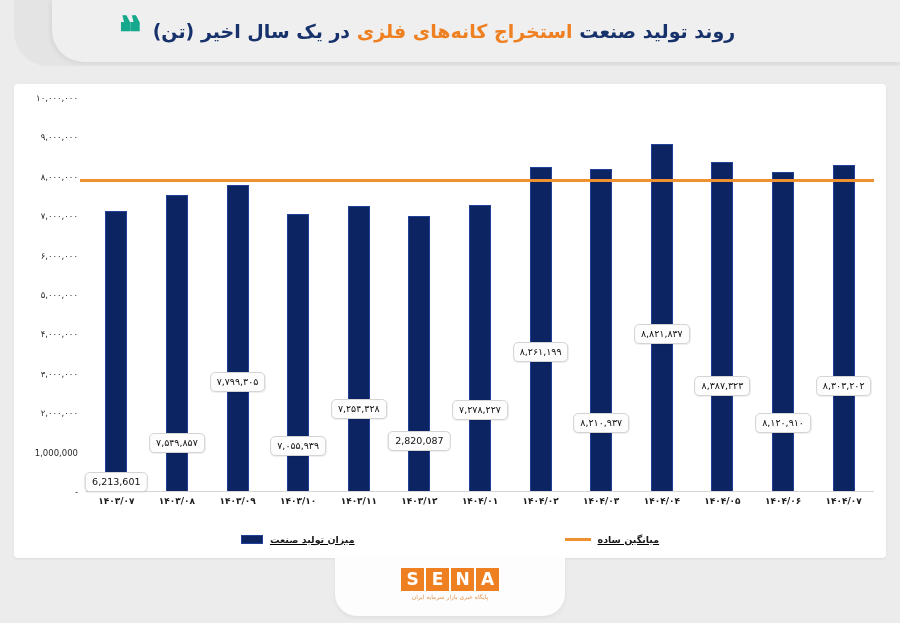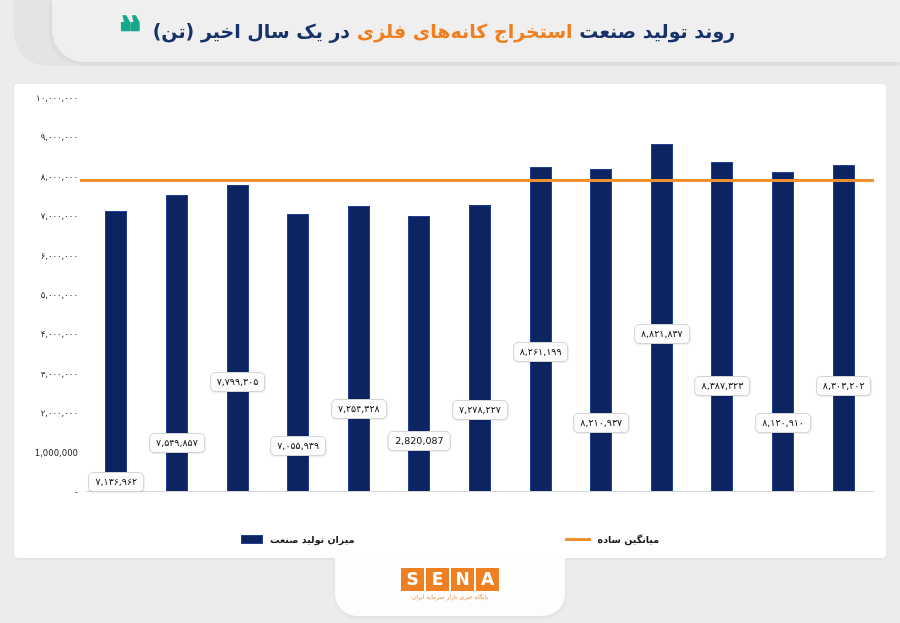--- a/index.html
+++ b/index.html
@@ -124,21 +124,21 @@
     transform:translateX(-50%);
     direction:ltr;
   }
 
   
   .legend{
     position:absolute;left:0;top:444px;width:872px;height:22px;
     display:flex;align-items:center;justify-content:center;gap:210px;
     direction:rtl;
   }
-  .legend-item{display:flex;align-items:center;gap:7px;direction:rtl;}
+  .legend-item{display:flex;align-items:center;gap:7px;direction:rtl;text-decoration:underline;}
   .legend-item span.lg-text{font-size:9.5px;font-weight:bold;color:#1a1a1a;}
   .sw-bar{width:22px;height:9px;background:#0d2463;border:1px solid #20409a;box-sizing:border-box;}
   .sw-line{width:26px;height:3px;background:#f0912f;}
 
   
   .footer{
     position:absolute;left:0;top:558px;width:900px;height:65px;
   }
   .footer-plate{
     position:absolute;left:335px;top:0;width:230px;height:58px;
@@ -210,35 +210,50 @@
           <div class="bar" style="left: 564.846px; height: 347.58px; background: rgb(13, 36, 99);"></div>
           <div class="bar" style="left: 625.462px; height: 330.461px; background: rgb(13, 36, 99);"></div>
           <div class="bar" style="left: 686.077px; height: 319.964px; background: rgb(13, 36, 99);"></div>
           <div class="bar" style="left: 746.692px; height: 327.146px; background: rgb(13, 36, 99);"></div>
         </div>
       <div class="avg-line" id="avgline" style="bottom: 309.671px; background: rgb(240, 145, 47);"></div>
       <div class="baseline"></div>
     </div>
 
     <div id="dlabels">
-        <div class="dlabel" style="left: 102.308px; top: 388px;">۷,۱۳۶,۹۶۲</div>
+        <div class="dlabel" style="left: 102.308px; top: 388px;">6,213,601</div>
         <div class="dlabel" style="left: 162.923px; top: 329px; margin-top: 20px;">۷,۵۴۹,۸۵۷</div>
         <div class="dlabel" style="left: 223.538px; top: 288px;">۷,۷۹۹,۳۰۵</div>
         <div class="dlabel" style="left: 284.154px; top: 352px;">۷,۰۵۵,۹۳۹</div>
         <div class="dlabel" style="left: 344.769px; top: 315px;">۷,۲۵۴,۳۲۸</div>
         <div class="dlabel" style="left: 405.385px; top: 347px;">2,820,087</div>
         <div class="dlabel" style="left: 466px; top: 316px;">۷,۲۷۸,۲۲۷</div>
         <div class="dlabel" style="left: 526.615px; top: 258px;">۸,۲۶۱,۱۹۹</div>
         <div class="dlabel" style="left: 587.231px; top: 329px;">۸,۲۱۰,۹۳۷</div>
         <div class="dlabel" style="left: 647.846px; top: 240px;">۸,۸۲۱,۸۳۷</div>
         <div class="dlabel" style="left: 708.462px; top: 292px;">۸,۳۸۷,۳۲۳</div>
         <div class="dlabel" style="left: 769.077px; top: 329px;">۸,۱۲۰,۹۱۰</div>
         <div class="dlabel" style="left: 829.692px; top: 292px;">۸,۳۰۳,۲۰۲</div>
       </div>
 
+    <div class="xaxis" id="xaxis">
+        <div class="xlab" style="left: 30.3077px;">۱۴۰۳/۰۷</div>
+        <div class="xlab" style="left: 90.9231px;">۱۴۰۳/۰۸</div>
+        <div class="xlab" style="left: 151.538px;">۱۴۰۳/۰۹</div>
+        <div class="xlab" style="left: 212.154px;">۱۴۰۳/۱۰</div>
+        <div class="xlab" style="left: 272.769px;">۱۴۰۳/۱۱</div>
+        <div class="xlab" style="left: 333.385px;">۱۴۰۳/۱۲</div>
+        <div class="xlab" style="left: 394px;">۱۴۰۴/۰۱</div>
+        <div class="xlab" style="left: 454.615px;">۱۴۰۴/۰۲</div>
+        <div class="xlab" style="left: 515.231px;">۱۴۰۴/۰۳</div>
+        <div class="xlab" style="left: 575.846px;">۱۴۰۴/۰۴</div>
+        <div class="xlab" style="left: 636.462px;">۱۴۰۴/۰۵</div>
+        <div class="xlab" style="left: 697.077px;">۱۴۰۴/۰۶</div>
+        <div class="xlab" style="left: 757.692px;">۱۴۰۴/۰۷</div>
+      </div>
 
     <div class="legend">
       <div class="legend-item">
         <span class="lg-text">میانگین ساده</span>
         <span class="sw-line"></span>
       </div>
       <div class="legend-item">
         <span class="lg-text">میزان تولید صنعت</span>
         <span class="sw-bar"></span>
       </div>

